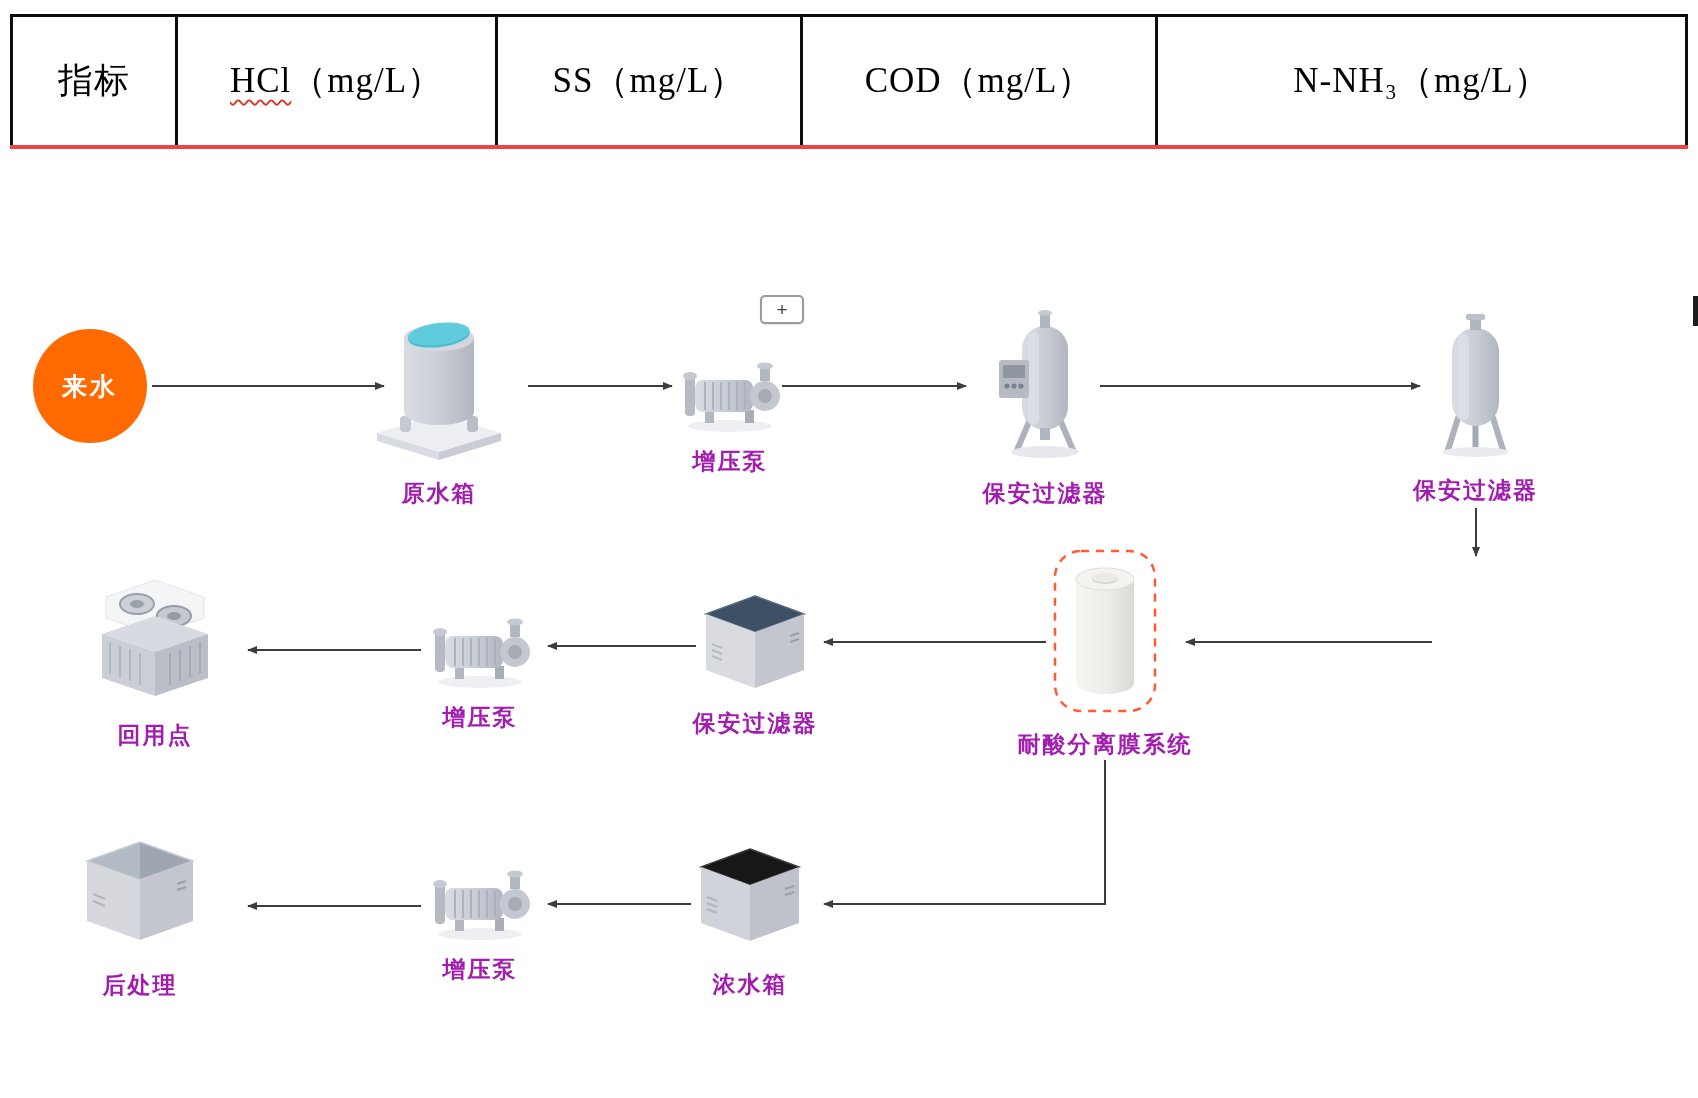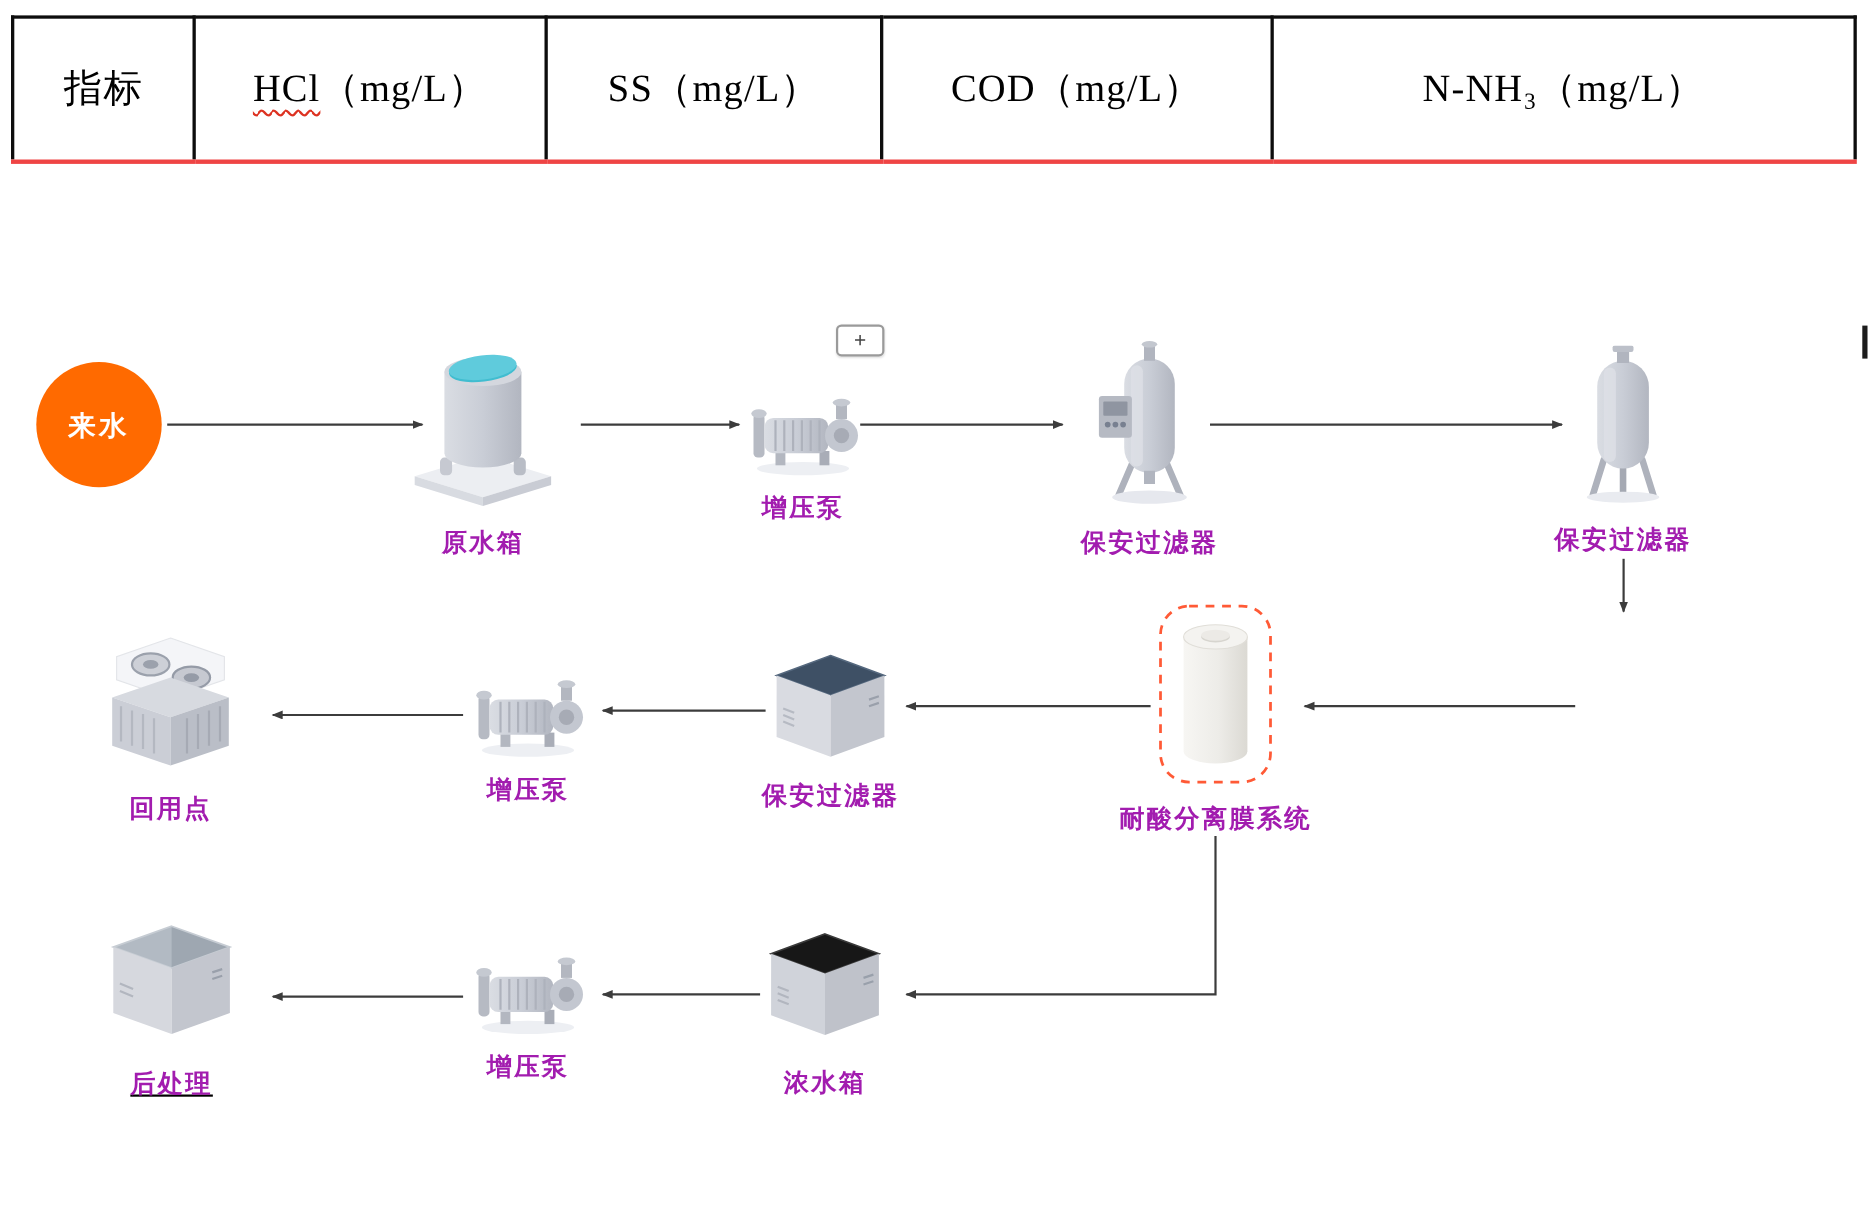--- a/index.html
+++ b/index.html
@@ -43,21 +43,21 @@
   .n-pump1     { left:675px;  top:356px; width:110px; }
   .n-prefilter { left:995px;  top:310px; width:100px; }
   .n-secfilter { left:1428px; top:314px; width:95px;  }
   .n-hpump     { left:1436px; top:566px; width:80px;  }
   .n-membrane  { left:1050px; top:545px; width:110px; }
   .n-reusetank { left:700px;  top:592px; width:110px; }
   .n-pump2     { left:425px;  top:612px; width:110px; }
   .n-reusept   { left:90px;   top:578px; width:130px; }
   .n-conctank  { left:695px;  top:845px; width:110px; }
   .n-pump3     { left:425px;  top:864px; width:110px; }
-  .n-post      { left:96px;   top:838px; width:120px;text-decoration:underline; }
+  .n-post      { left:80px;   top:838px; width:120px; }
 
   .source-circle {
     width:114px; height:114px; border-radius:50%; background:#FF6A00;
     display:flex; align-items:center; justify-content:center;
     color:#fff; font-size:25px; font-weight:700; letter-spacing:3px;
   }
 
   .zoom-btn {
     position:absolute; left:760px; top:295px; width:44px; height:29px;
     background:#fff; border:2px solid #9a9a9a; border-radius:5px;

